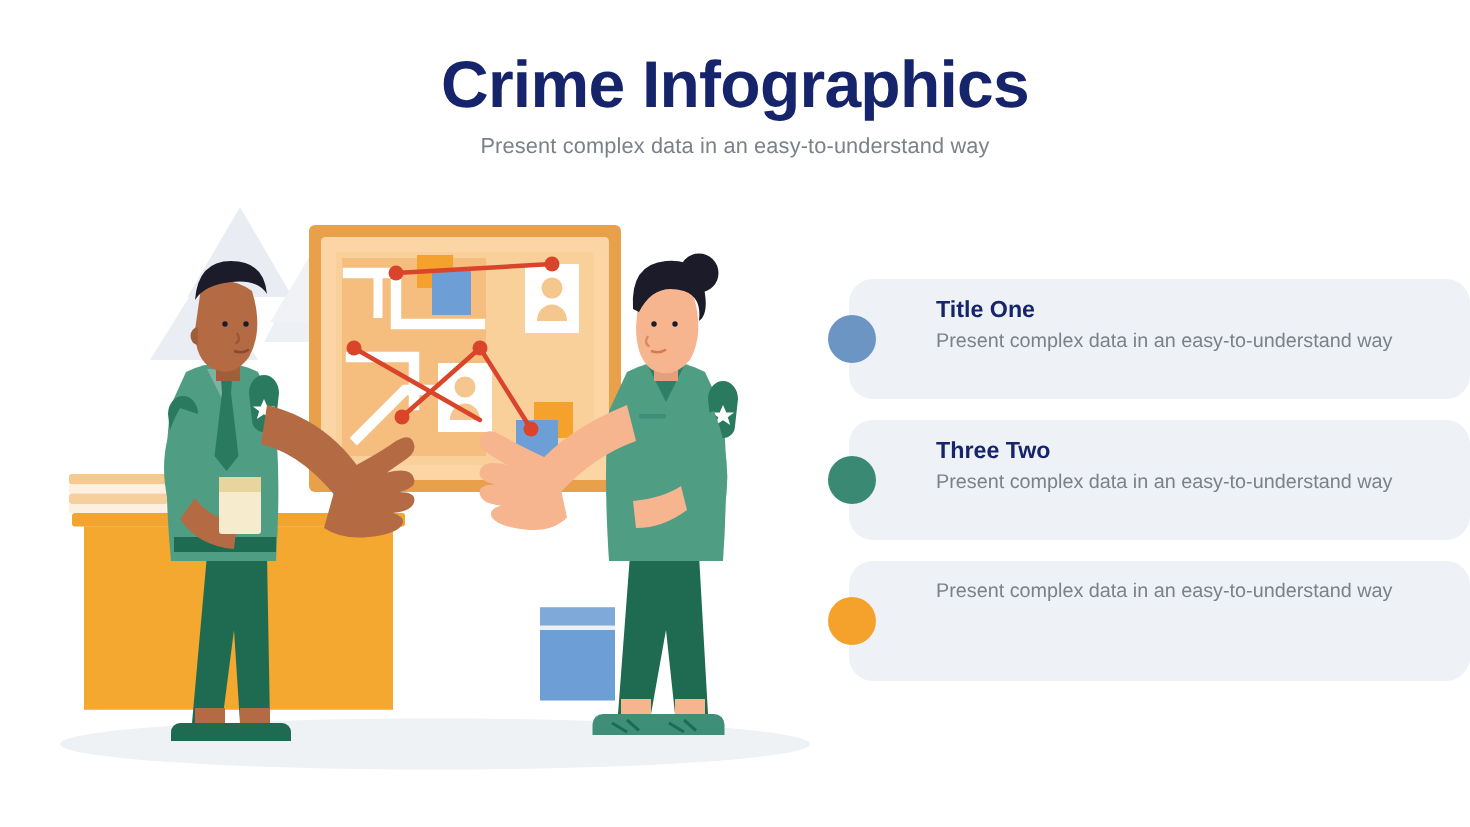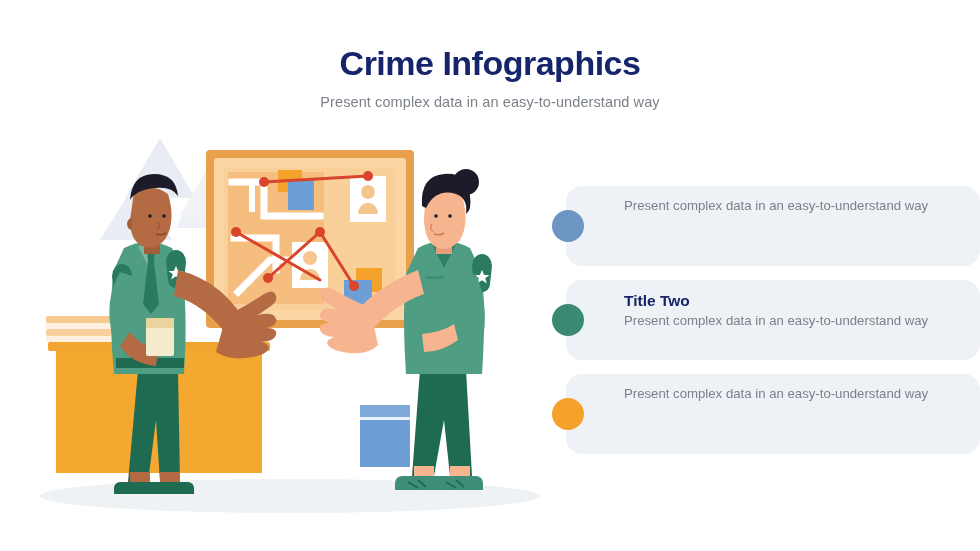--- a/index.html
+++ b/index.html
@@ -24,26 +24,26 @@
 
   
   .header {
     position: absolute;
     top: 34px;
     left: 0;
     width: 980px;
     text-align: center;
   }
   .title {
-    font-size: 34px;
+    font-size: 44px;
     font-weight: bold;
     color: #16256b;
     letter-spacing: -0.5px;
     line-height: 1.05;
-    margin: 12px;
+    margin: 0;
   }
   .subtitle {
     font-size: 14.5px;
     color: #7b8189;
     margin-top: 10px;
     letter-spacing: 0.1px;
   }
 
   
   .cards {
@@ -284,26 +284,27 @@
         <rect x="340" y="297" width="50" height="3" fill="#e8f0f8"></rect>
       </g>
 
     </svg>
   </div>
 
   <div class="cards">
 
     <div class="card">
       <span class="card-bullet" style="background:#6d95c4"></span>
+      <div class="card-title">Title One</div>
       <div class="card-desc">Present complex data in an easy-to-understand way</div>
     </div>
 
     <div class="card">
       <span class="card-bullet" style="background:#3a8a73"></span>
-      <div class="card-title">Title Two</div>
+      <div class="card-title">Three Two</div>
       <div class="card-desc">Present complex data in an easy-to-understand way</div>
     </div>
 
     <div class="card">
       <span class="card-bullet" style="background:#f5a22d"></span>
       <div class="card-desc">Present complex data in an easy-to-understand way</div>
     </div>
 
   </div>
 

